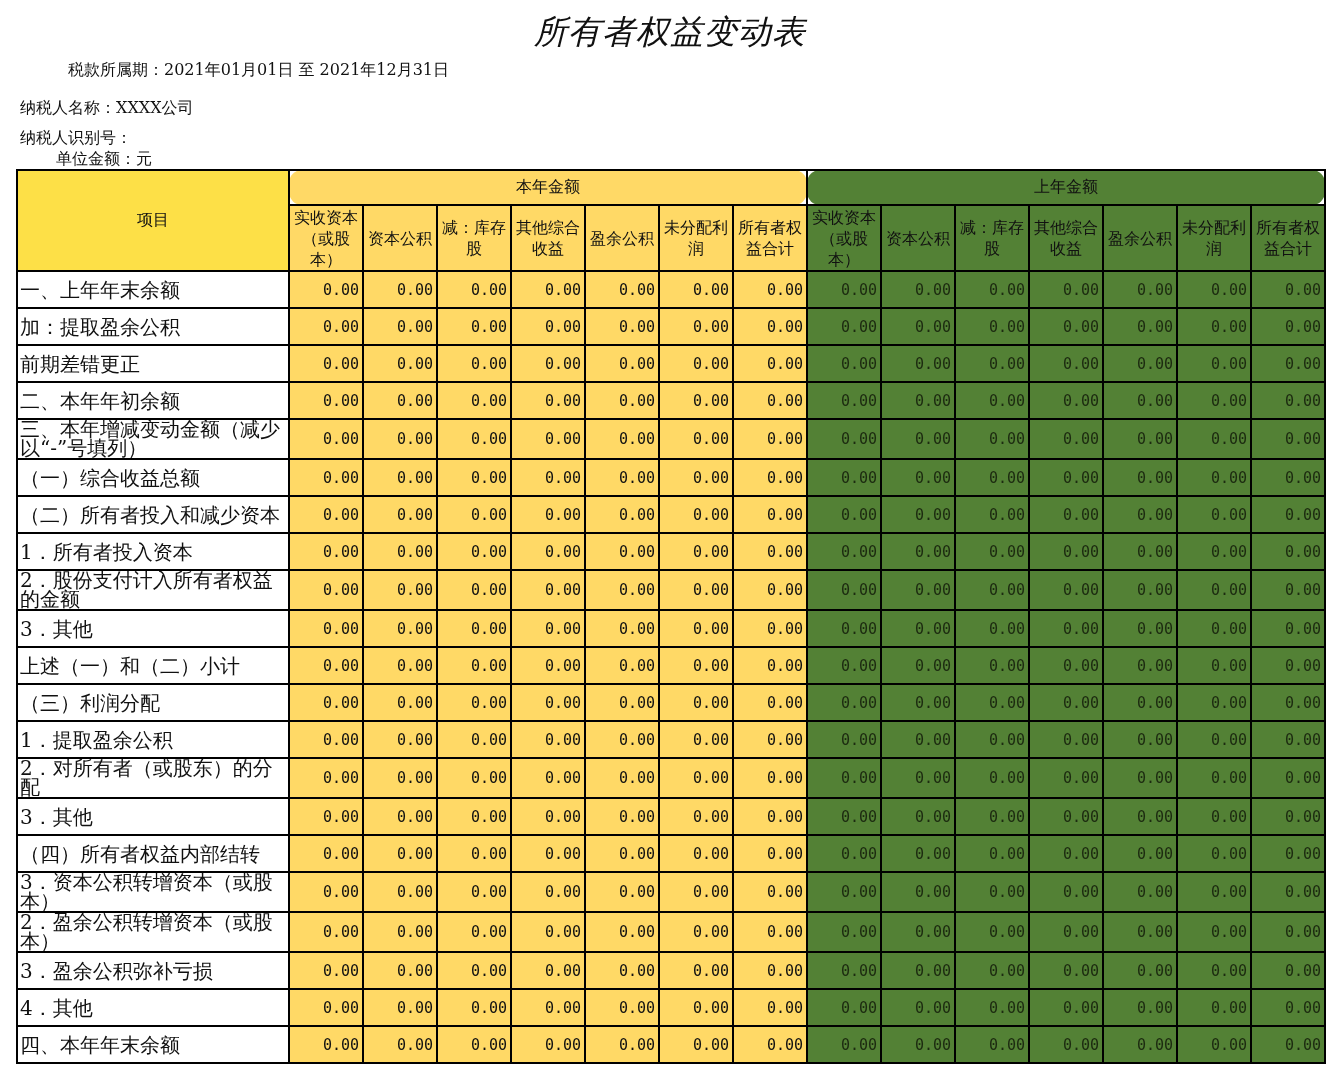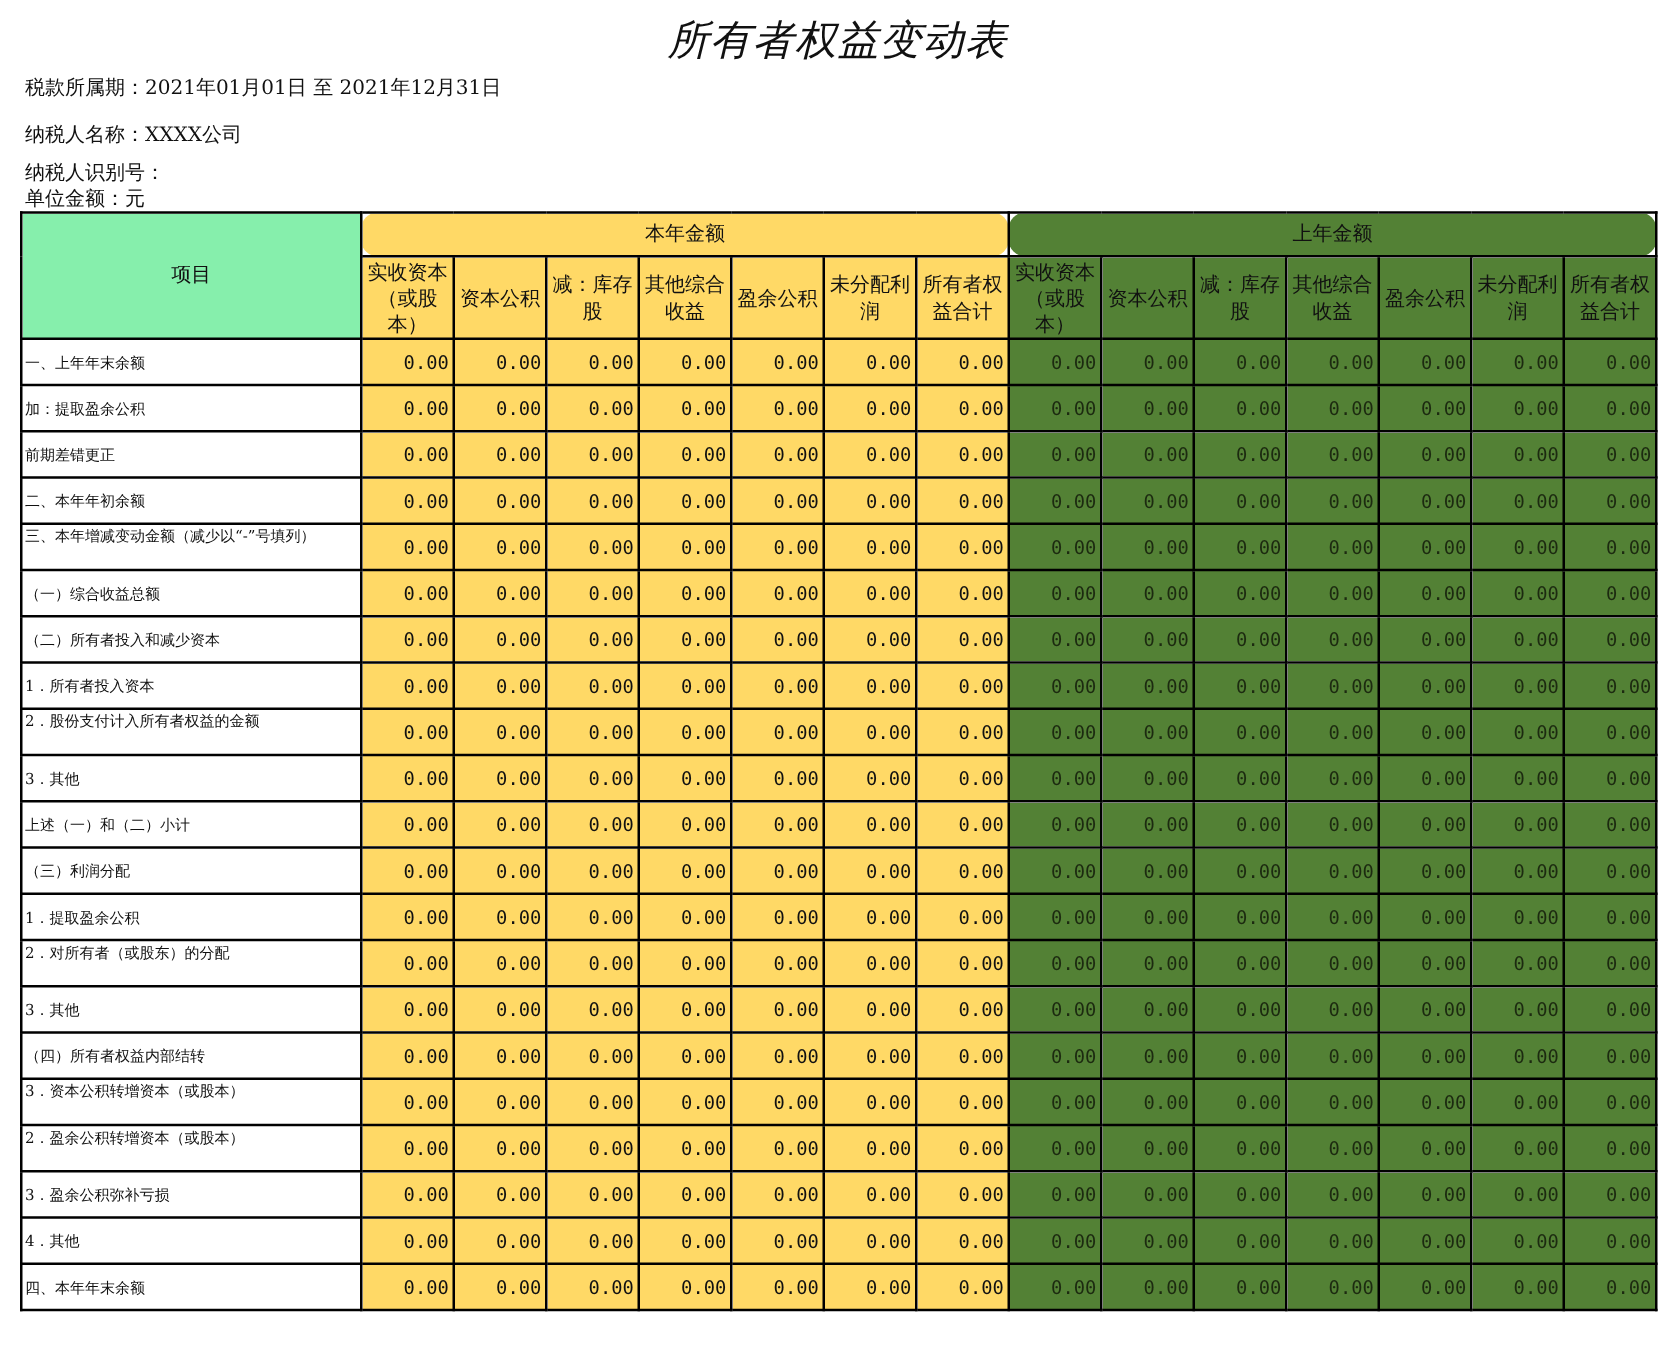--- a/index.html
+++ b/index.html
@@ -3,38 +3,38 @@
 <meta charset="utf-8">
 <style>
   html, body { margin: 0; padding: 0; background: #ffffff; }
   body { width: 1340px; height: 1087px; position: relative; overflow: hidden;
          font-family: "DejaVu Serif", "Liberation Serif", serif; color: #111; }
   .title { position: absolute; left: 0; top: 10px; width: 1340px; text-align: center;
            font-family: "DejaVu Sans", "Liberation Sans", sans-serif; font-size: 33px; letter-spacing: 1px; font-style: italic; }
   .meta { position: absolute; left: 20px; font-size: 16px; white-space: nowrap; }
   table.sheet { position: absolute; left: 16px; top: 169px; border-collapse: collapse; table-layout: fixed; }
   table.sheet td, table.sheet th { border: 2px solid #000; padding: 0; overflow: hidden; font-weight: normal; }
-  .hdr-item { background: #86efac; text-align: center; font-size: 16px; }
+  .hdr-item { background: #fde047; text-align: center; font-size: 16px; }
   .cur { background: #FFD966; }
   .prev { background: #538135; }
   .group-hdr { height: 33px; text-align: center; font-size: 16px; border-radius: 13px; }
   .col-hdr { height: 64px; text-align: center; font-size: 16px; line-height: 21px; padding: 0 2px; }
-  .item { background: #fff; text-align: left; font-size: 12px; line-height: 20px; padding-left: 2px !important; height: 35px; vertical-align: middle; }
+  .item { background: #fff; text-align: left; font-size: 20px; line-height: 20px; padding-left: 2px !important; height: 35px; vertical-align: middle; }
   .item.wrap { vertical-align: top; line-height: 19px; }
   .num { text-align: right; font-family: "DejaVu Sans Mono", "Liberation Mono", monospace; font-size: 15px; padding-right: 3px !important; }
   .prev .numtxt, .prev.num { color: #1c2a10; }
 </style>
 </head>
 <body>
 
 <div class="title">所有者权益变动表</div>
-<div class="meta" style="top:60px;">税款所属期：2021年01月01日 至 2021年12月31日</div>
+<div class="meta" style="top:60px;margin-left:48px;">税款所属期：2021年01月01日 至 2021年12月31日</div>
 <div class="meta" style="top:98px;">纳税人名称：XXXX公司</div>
 <div class="meta" style="top:128px;">纳税人识别号：</div>
-<div class="meta" style="top:149px;">单位金额：元</div>
+<div class="meta" style="top:149px;margin-left:36px;">单位金额：元</div>
 
 <table class="sheet">
   <colgroup id="cols">
       <col style="width: 272px;">
       <col style="width: 74px;">
       <col style="width: 74px;">
       <col style="width: 74px;">
       <col style="width: 74px;">
       <col style="width: 74px;">
       <col style="width: 74px;">

